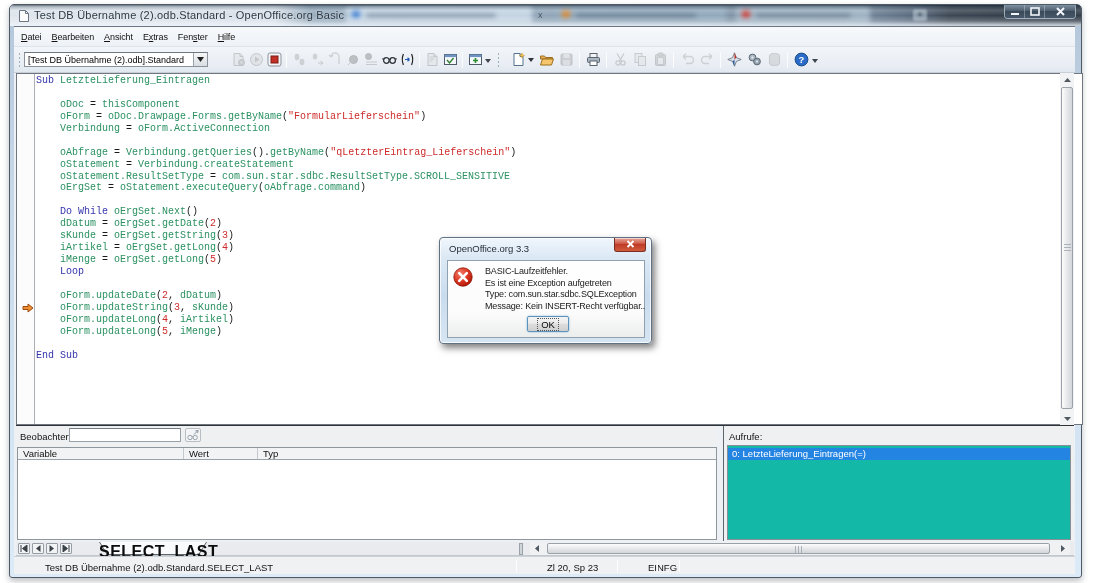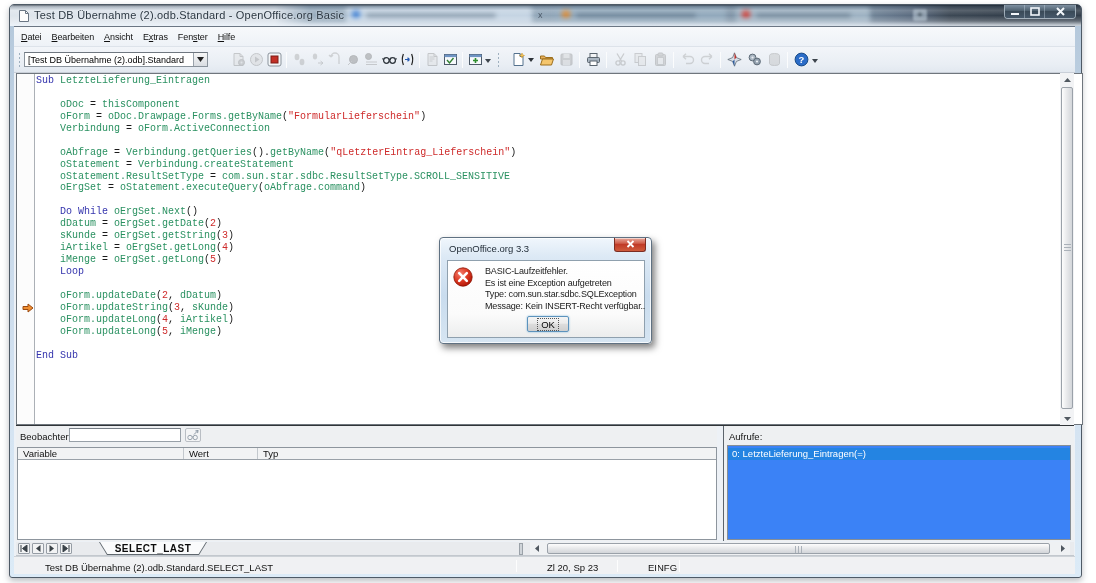--- a/index.html
+++ b/index.html
@@ -91,34 +91,34 @@
     border:1px solid #98a0a8; border-top-color:#767e86; }
   #watch-btn { position:absolute; left:169px; top:2px; width:16px; height:14px; background:#f3f4f5;
     border:1px solid #b9bec4; border-radius:2px; display:flex; align-items:center; justify-content:center; }
   #watch-table { position:absolute; left:1px; top:21px; right:0; bottom:1px; background:#fff; border:1px solid #8d959d; }
   #watch-header { position:absolute; left:0; top:0; right:0; height:12px; background:#f2f3f4; border-bottom:1px solid #9aa1a8; display:flex; }
   .wh-cell { font-size:9.5px; color:#111; padding:0 0 0 5px; line-height:12px; border-right:1px solid #c3c8cd; }
   #watch-body { position:absolute; left:0; top:13px; right:0; bottom:0; background:#fff; }
 
   #calls { position:absolute; left:709px; top:399px; width:351px; height:115px; background:#eef0f2; border-left:1px solid #5c646c; }
   #calls-label { position:absolute; left:5px; top:5px; font-size:9.5px; color:#111; }
-  #calls-list { position:absolute; left:3px; top:19px; width:344px; height:95px; background:#3b82f6; border:1px solid #868e96; padding-top:2px; }
+  #calls-list { position:absolute; left:3px; top:19px; width:344px; height:95px; background:#14b8a6; border:1px solid #868e96; padding-top:2px; }
   .call-item { height:12px; font-size:9.5px; line-height:12px; padding-left:4px; white-space:nowrap; color:#111; }
   .call-item.sel { background:#2484e2; color:#fff; }
 
   
   #tabrow { position:absolute; left:2px; top:515px; width:1058px; height:14px; background:#e9ebee; border-bottom:1px solid #c3c8ce; }
   .navbtn { position:absolute; top:1px; width:12px; height:11px; background:#f2f3f4; border:1px solid #969da5; border-radius:1px;
     display:flex; align-items:center; justify-content:center; }
   #modtab-wrap { position:absolute; left:83px; top:0px; width:108px; height:13px; }
   #modtab-border { position:absolute; inset:0; background:#5f676e;
     clip-path:polygon(0 0,100% 0,calc(100% - 8px) 100%,8px 100%); }
   #modtab-face { position:absolute; left:1px; right:1px; top:0px; bottom:1px; background:#fafbfc;
     clip-path:polygon(0 0,100% 0,calc(100% - 7.4px) 100%,7.4px 100%); }
-  #modtab-label { position:absolute; left:0; right:0; top:1px; text-align:center; font-size:10px; font-weight:bold; letter-spacing:.5px; color:#0c0c0c; }
+  #modtab-label { position:absolute; left:0; right:0; top:1px; text-align:center; font-size:16px; font-weight:bold; letter-spacing:.5px; color:#0c0c0c; }
   #hsplit { position:absolute; left:503px; top:1px; width:4px; height:12px; background:#cfd4d9; border:1px solid #9aa1a8; }
   #hscroll { position:absolute; left:514px; top:0px; width:540px; height:13px; background:#eff1f3; }
   .harrow { position:absolute; top:0; width:14px; height:13px; display:flex; align-items:center; justify-content:center; }
   #hthumb { position:absolute; left:17px; top:1px; width:503px; height:11px; border:1px solid #9aa1a9; border-radius:2px;
     background:linear-gradient(to bottom,#fdfdfd,#e9eaec 45%,#d2d5d9); }
   #hthumb .griph { position:absolute; top:2px; left:50%; margin-left:-4px; width:8px; height:7px;
     background:repeating-linear-gradient(to right,#aab1b9 0 1px, transparent 1px 3px); }
 
   
   #statusbar { position:absolute; left:0; top:529px; right:0; bottom:0; background:#f0f1f3; border-top:1px solid #cdd2d7; }

